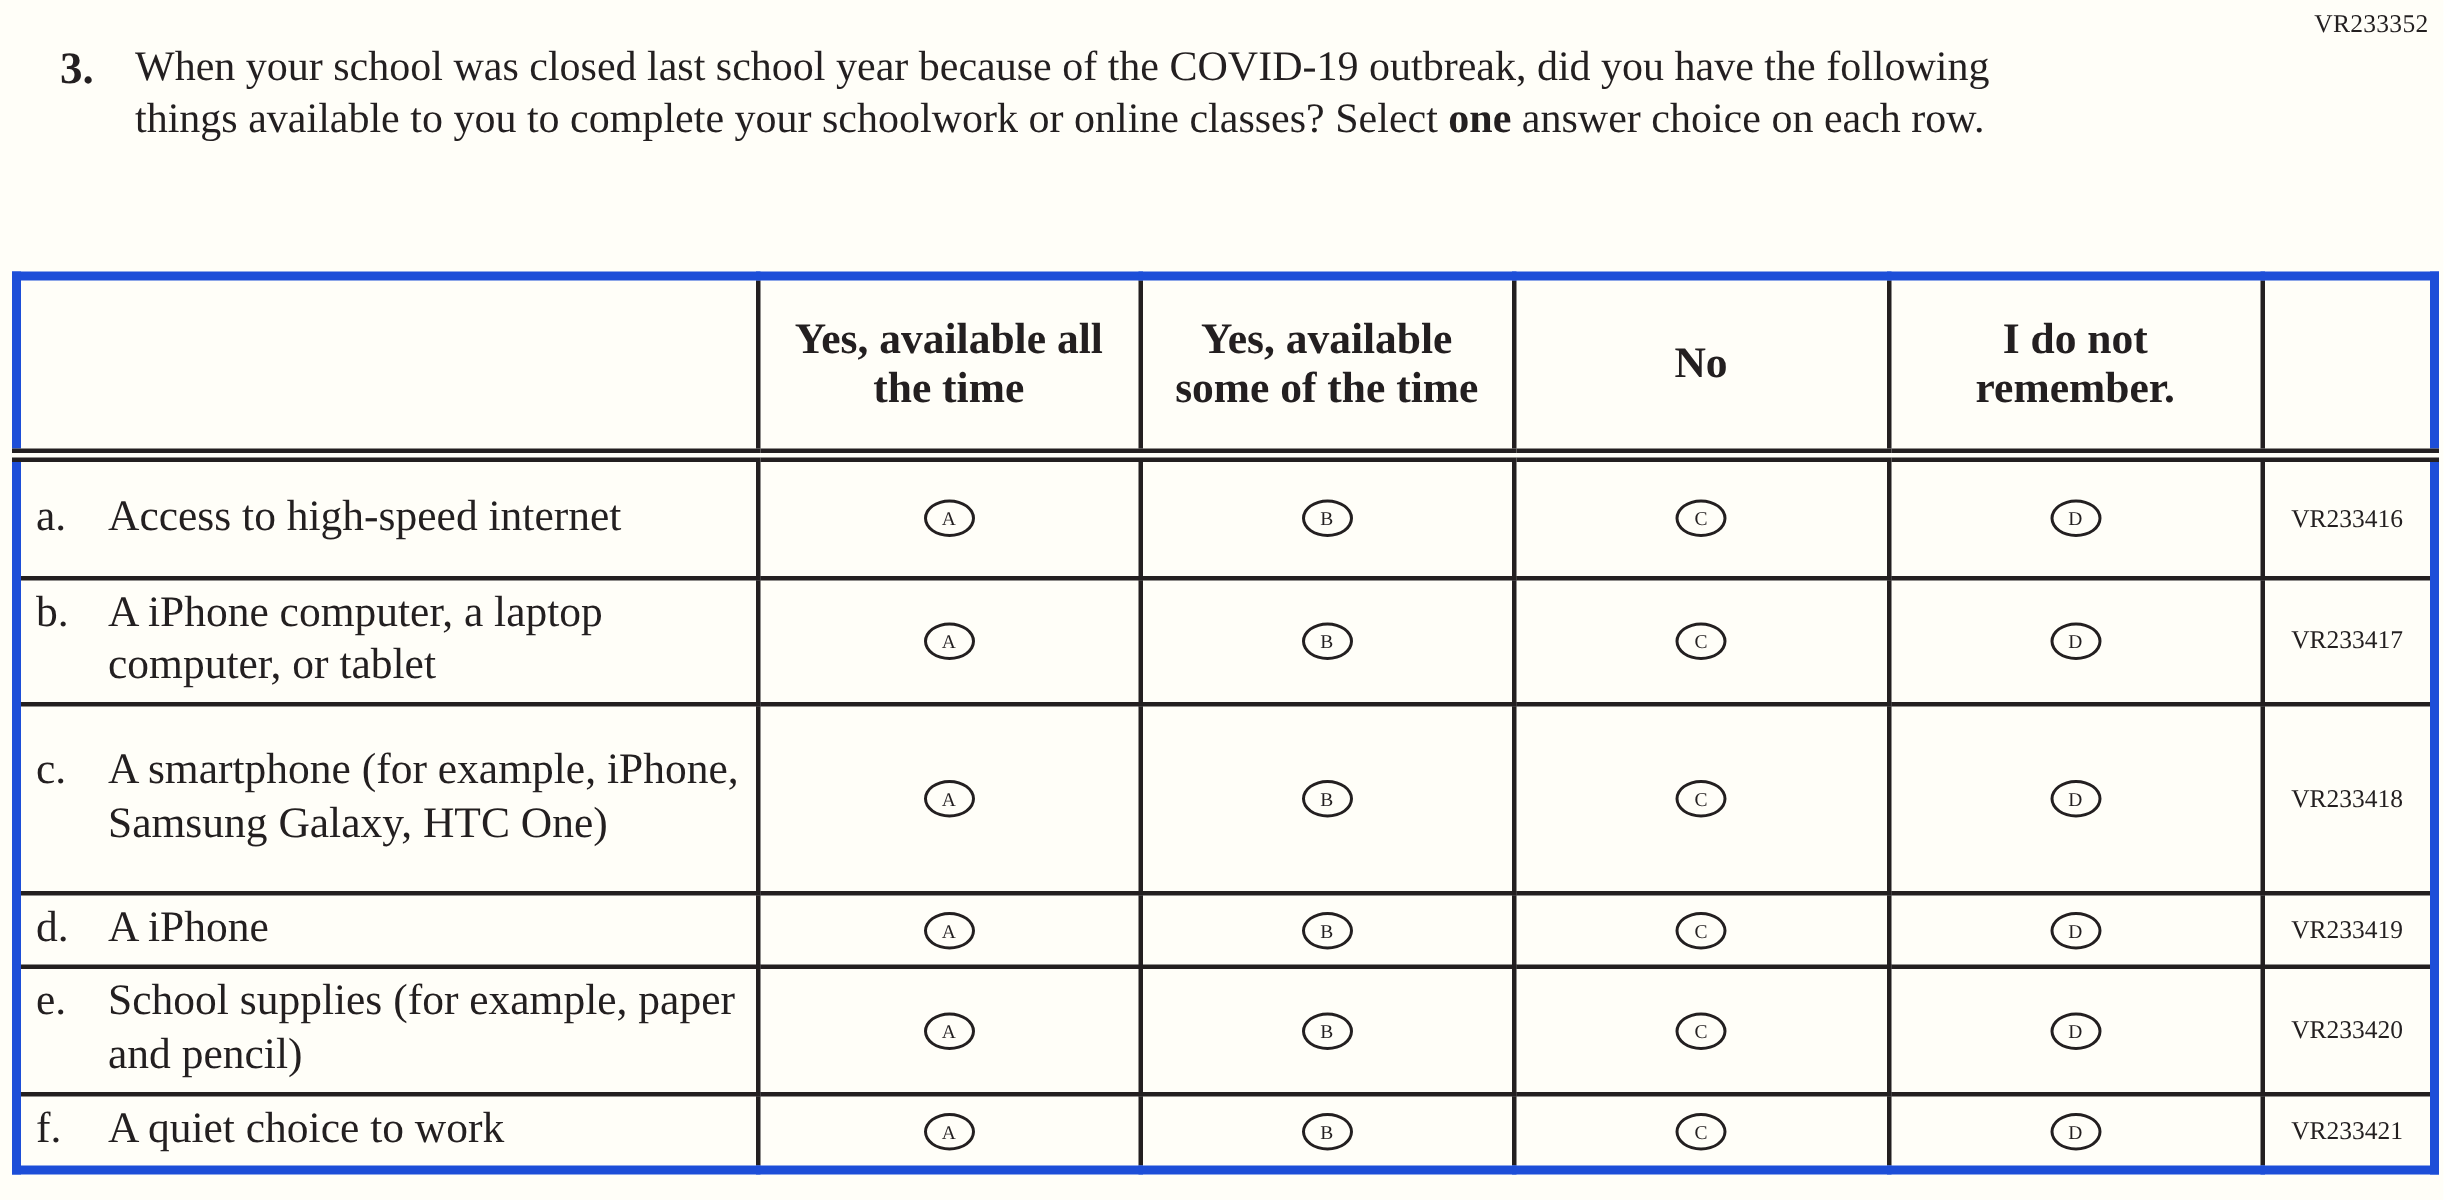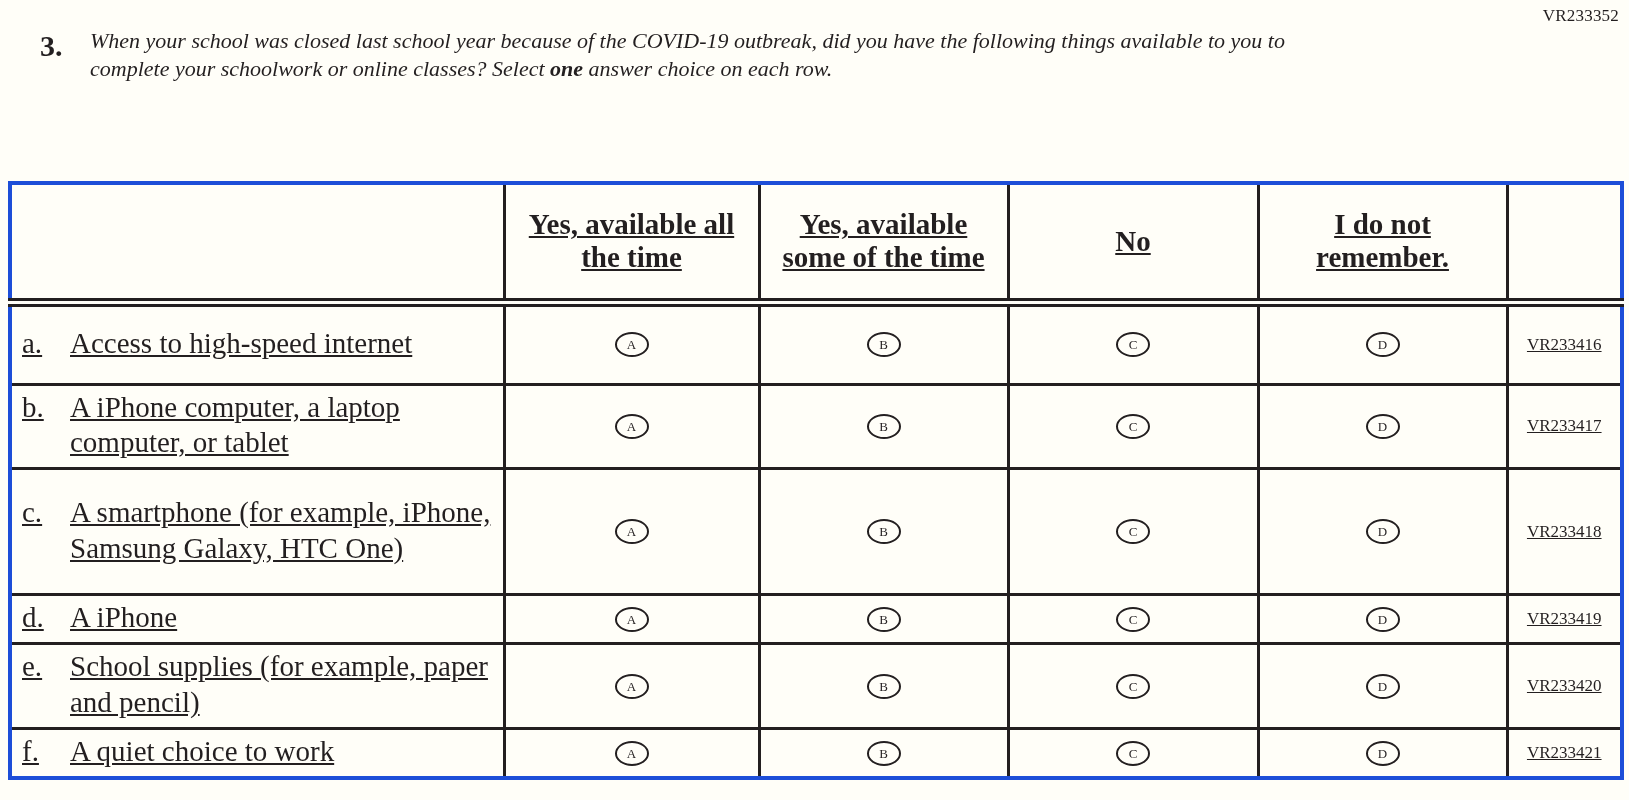--- a/index.html
+++ b/index.html
@@ -32,43 +32,41 @@
     align-items: flex-start;
   }
   .q-num {
     font-weight: bold;
     font-size: 30px;
     width: 50px;
     flex: none;
     line-height: 1.26;
   }
   .q-text {
-    font-size: 22px;
+    font-size: 28px;
     line-height: 1.26;
     max-width: 1255px;
-    font-style: italic;
   }
   .survey-table {
     position: absolute;
     top: 181px;
     left: 8px;
     border-collapse: collapse;
     table-layout: fixed;
     width: 1612px;
     background: #fffef8;
   }
   .survey-table th,
   .survey-table td {
     border: 3px solid #231f20;
     box-sizing: border-box;
     padding: 0;
   }
   .survey-table {
-    border: 4px solid #1d4ed8;
-    text-decoration: underline;
+    border: 6px solid #1d4ed8;
   }
   .survey-table thead th {
     height: 119px;
     border-bottom: 9px double #231f20;
     font-size: 29px;
     font-weight: bold;
     line-height: 1.13;
     text-align: center;
     vertical-align: middle;
     padding: 0 16px;

